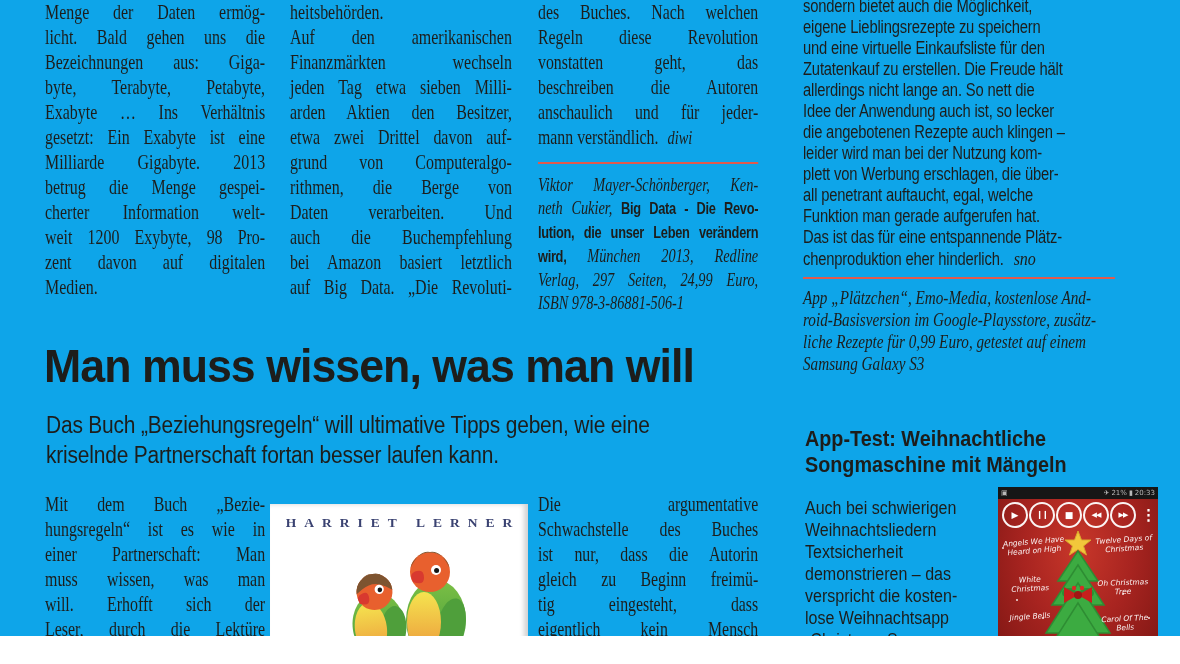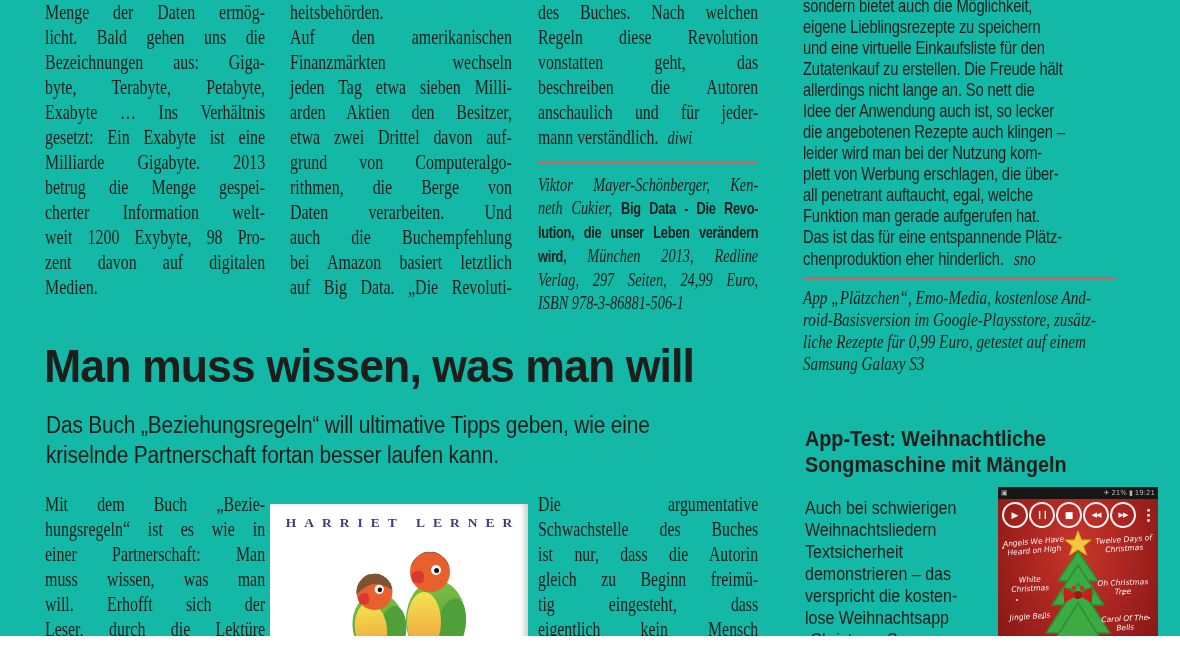--- a/index.html
+++ b/index.html
@@ -1,16 +1,16 @@
 <!DOCTYPE html>
 <html><head>
 <meta charset="utf-8">
 <style>
   html,body{margin:0;padding:0;background:#fff;}
-  .page{position:relative;width:1180px;height:636px;background:#14b8a6;overflow:hidden;
+  .page{position:relative;width:1180px;height:636px;background:#0ea5e9;overflow:hidden;
         font-family:"Liberation Serif",serif;color:#1d1d1b;}
   .abs{position:absolute;}
   .col{transform-origin:0 0;}
   .serifcol{font-size:21px;line-height:25px;}
   .sanscol{font-family:"Liberation Sans",sans-serif;font-size:17.5px;line-height:21px;letter-spacing:-0.2px;}
   .ln{text-align:justify;text-align-last:justify;white-space:nowrap;}
   .ln.nj{text-align:left;text-align-last:auto;}
   .ragged .ln{text-align:left;text-align-last:auto;}
   .abbr{font-style:italic;font-family:"Liberation Serif",serif;margin-left:12px;font-size:19px;}
   .redrule{height:2px;background:#e25a4d;border:none;margin:0;}
@@ -264,18 +264,18 @@
       <span class="pbtn" style="font-size:7px;letter-spacing:-1px;">▶▶</span>
       <span class="dots">⋮</span>
     </div>
 
     <div class="statusbar">
       <span>▣</span>
       <span class="statusright">
         <span>✈</span>
         <span>21%</span>
         <span>▮</span>
-        <span>19:21</span>
+        <span>20:33</span>
       </span>
     </div>
   </div>
 
 </div>
 
 </body></html>

